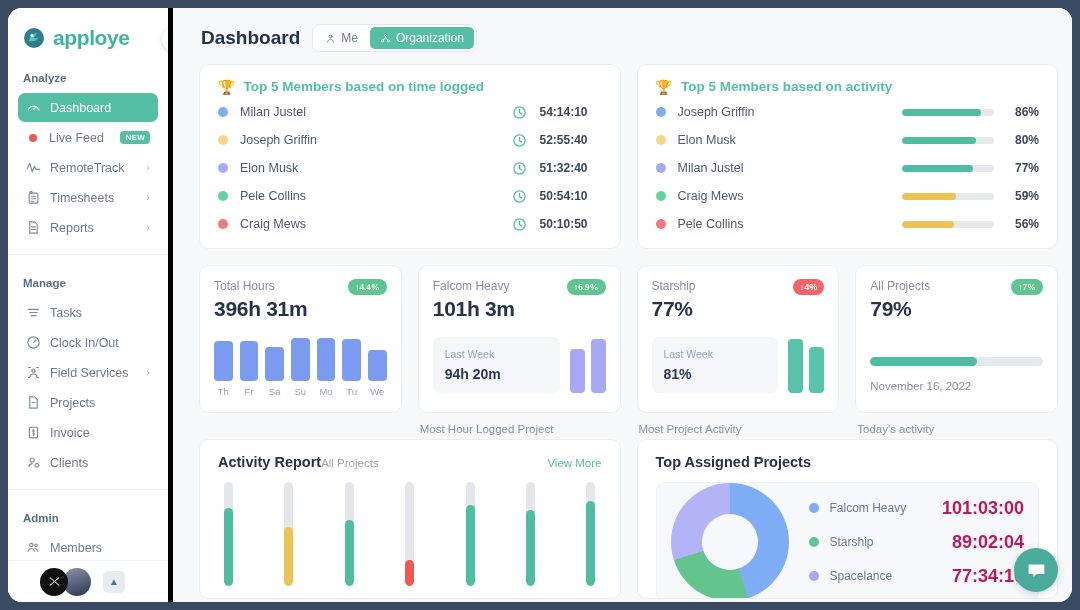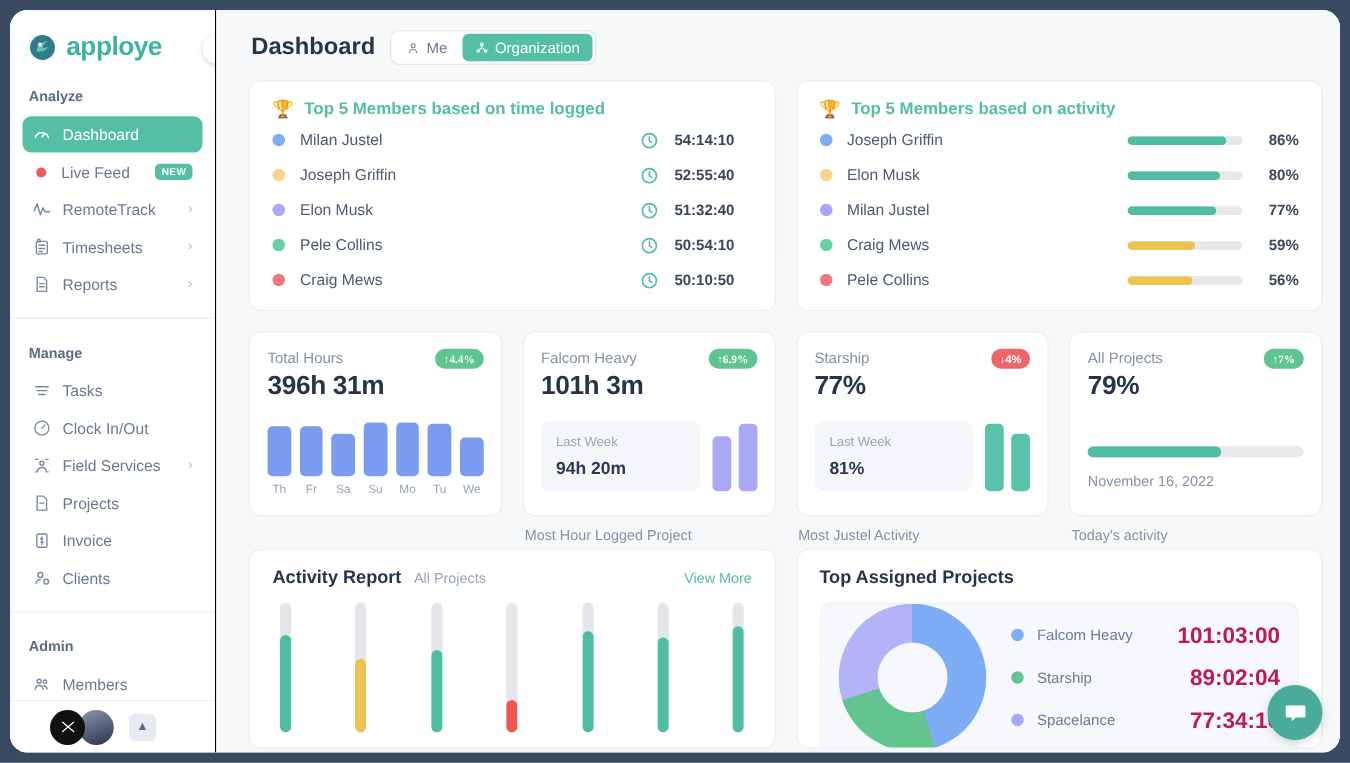--- a/index.html
+++ b/index.html
@@ -16,21 +16,21 @@
     background: #ffffff;
     border-radius: 14px;
     overflow: hidden;
     display: flex;
   }
 
   
   #sidebar {
     width: 165px; height: 100%;
     background: #ffffff;
-    border-right: 1px solid #000000;
+    border-right: 5px solid #000000;
     position: relative;
     flex: 0 0 165px;
     overflow: hidden;
   }
   .logo-row {
     display: flex; align-items: center; gap: 7px;
     padding: 18px 0 0 14px;
   }
   .logo-mark { width: 24px; height: 24px; flex: 0 0 24px; }
   .logo-text {
@@ -160,21 +160,21 @@
   .twin i { display: block; width: 15px; border-radius: 4px; }
 
   .prog-track { height: 9px; border-radius: 5px; background: #e6e8ec; margin-top: 36px; overflow: hidden; }
   .prog-fill { height: 100%; background: #4fbda2; border-radius: 5px; }
   .stat-date { font-size: 11.5px; color: #8591a5; margin-top: 14px; }
   .stat-caption { font-size: 11.5px; color: #8591a5; padding: 10px 2px 0 2px; }
 
   
   .bottom-row { display: flex; gap: 16px; margin-top: 4px; }
   .ar-card { flex: 1 1 0; padding: 14px 18px 0 18px; height: 160px; overflow: hidden; }
-  .ar-head { display: flex; align-items: baseline; gap: 10px; }
+  .ar-head { display: flex; align-items: baseline; }
   .ar-title { font-size: 14.5px; font-weight: bold; color: #25334b; }
   .ar-sub { font-size: 11.5px; color: #9aa5b6; }
   .ar-more { margin-left: auto; font-size: 11.5px; color: #54bfa4; cursor: pointer; }
   .ar-chart { display: flex; align-items: flex-end; justify-content: space-between; height: 104px; margin-top: 12px; padding: 0 6px; }
   .ar-col { width: 9px; height: 100%; background: #e4e6ea; border-radius: 5px; position: relative; overflow: hidden; }
   .ar-fill { position: absolute; left: 0; right: 0; bottom: 0; border-radius: 5px; }
 
   .tap-card { flex: 1 1 0; padding: 14px 18px 0 18px; height: 160px; overflow: hidden; }
   .tap-title { font-size: 14.5px; font-weight: bold; color: #25334b; }
   .tap-inner {
@@ -584,21 +584,21 @@
               <div class="lw-box">
                 <div class="lw-label">Last Week</div>
                 <div class="lw-value">81%</div>
               </div>
               <div class="twin" id="starship-twin">
                   <i style="height: 54px; background: rgb(89, 194, 171);"></i>
                   <i style="height: 46px; background: rgb(89, 194, 171);"></i>
                 </div>
             </div>
           </div>
-          <div class="stat-caption">Most Justel Activity</div>
+          <div class="stat-caption">Most Project Activity</div>
         </div>
 
         <div class="stat-wrap">
           <div class="card stat-card">
             <div class="stat-top">
               <span class="stat-label">All Projects</span>
               <span class="pill up">↑7%</span>
             </div>
             <div class="stat-value">79%</div>
             <div class="prog-track">

